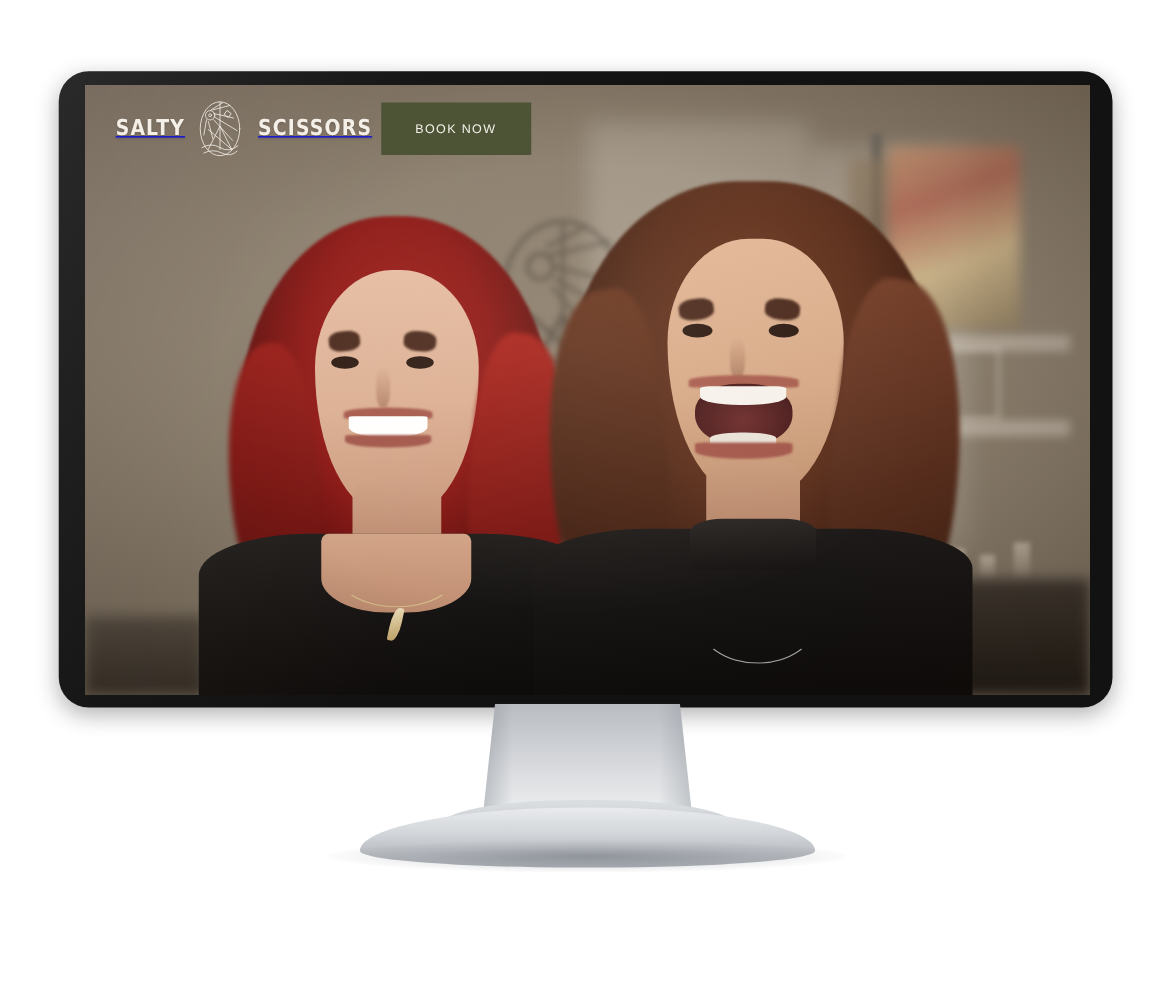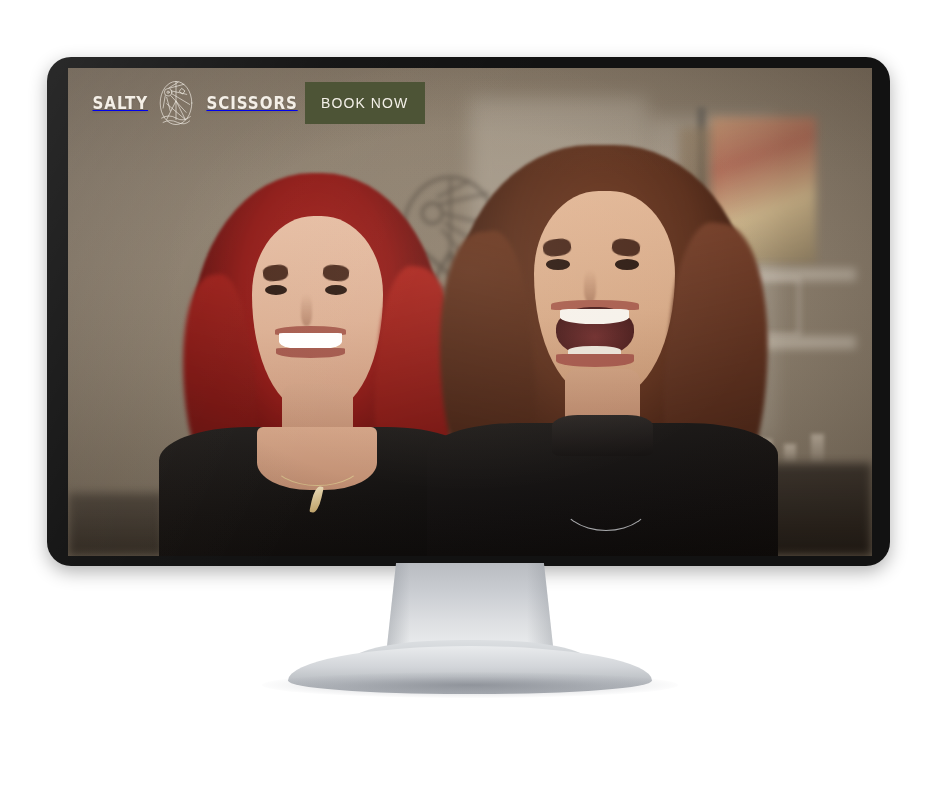--- a/index.html
+++ b/index.html
@@ -395,21 +395,21 @@
     cursor:pointer;
   }
 
   
   #book-now-button{
     width:120px; height:42px;
     background:#4d5436;
     color:#f3f0e8;
     border:none;
     font-family:"Liberation Sans", sans-serif;
-    font-size:14px;
+    font-size:10px;
     letter-spacing:1.1px;
     font-weight:400;
     cursor:pointer;
     margin-right:16px;
   }
 
   
   #stand-neck{
     position:absolute;
     left:386px; top:563px;

